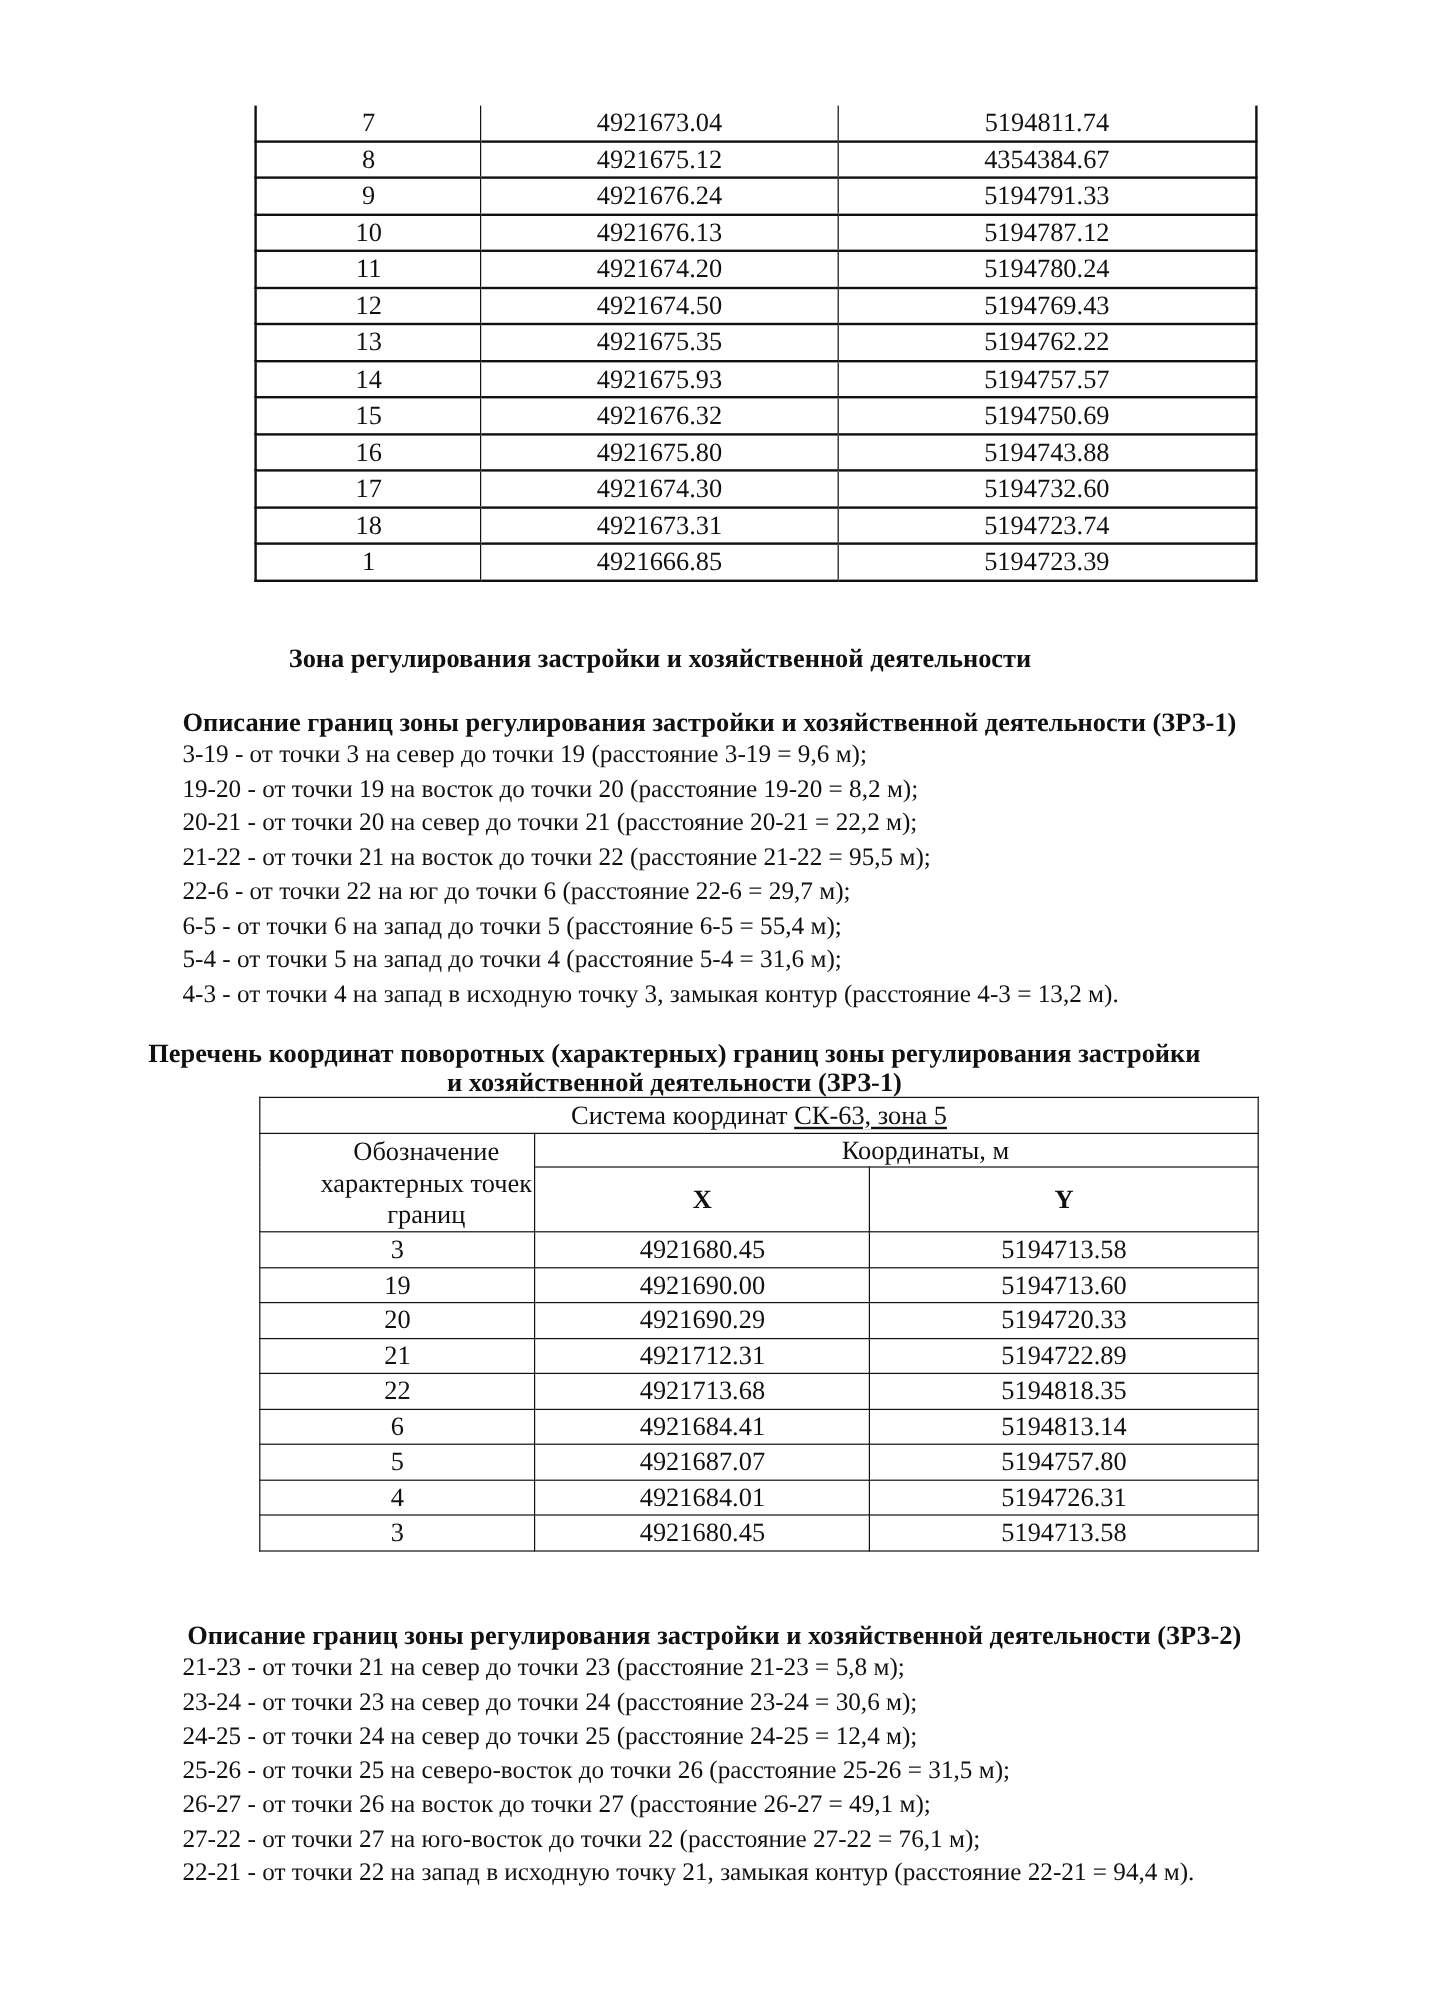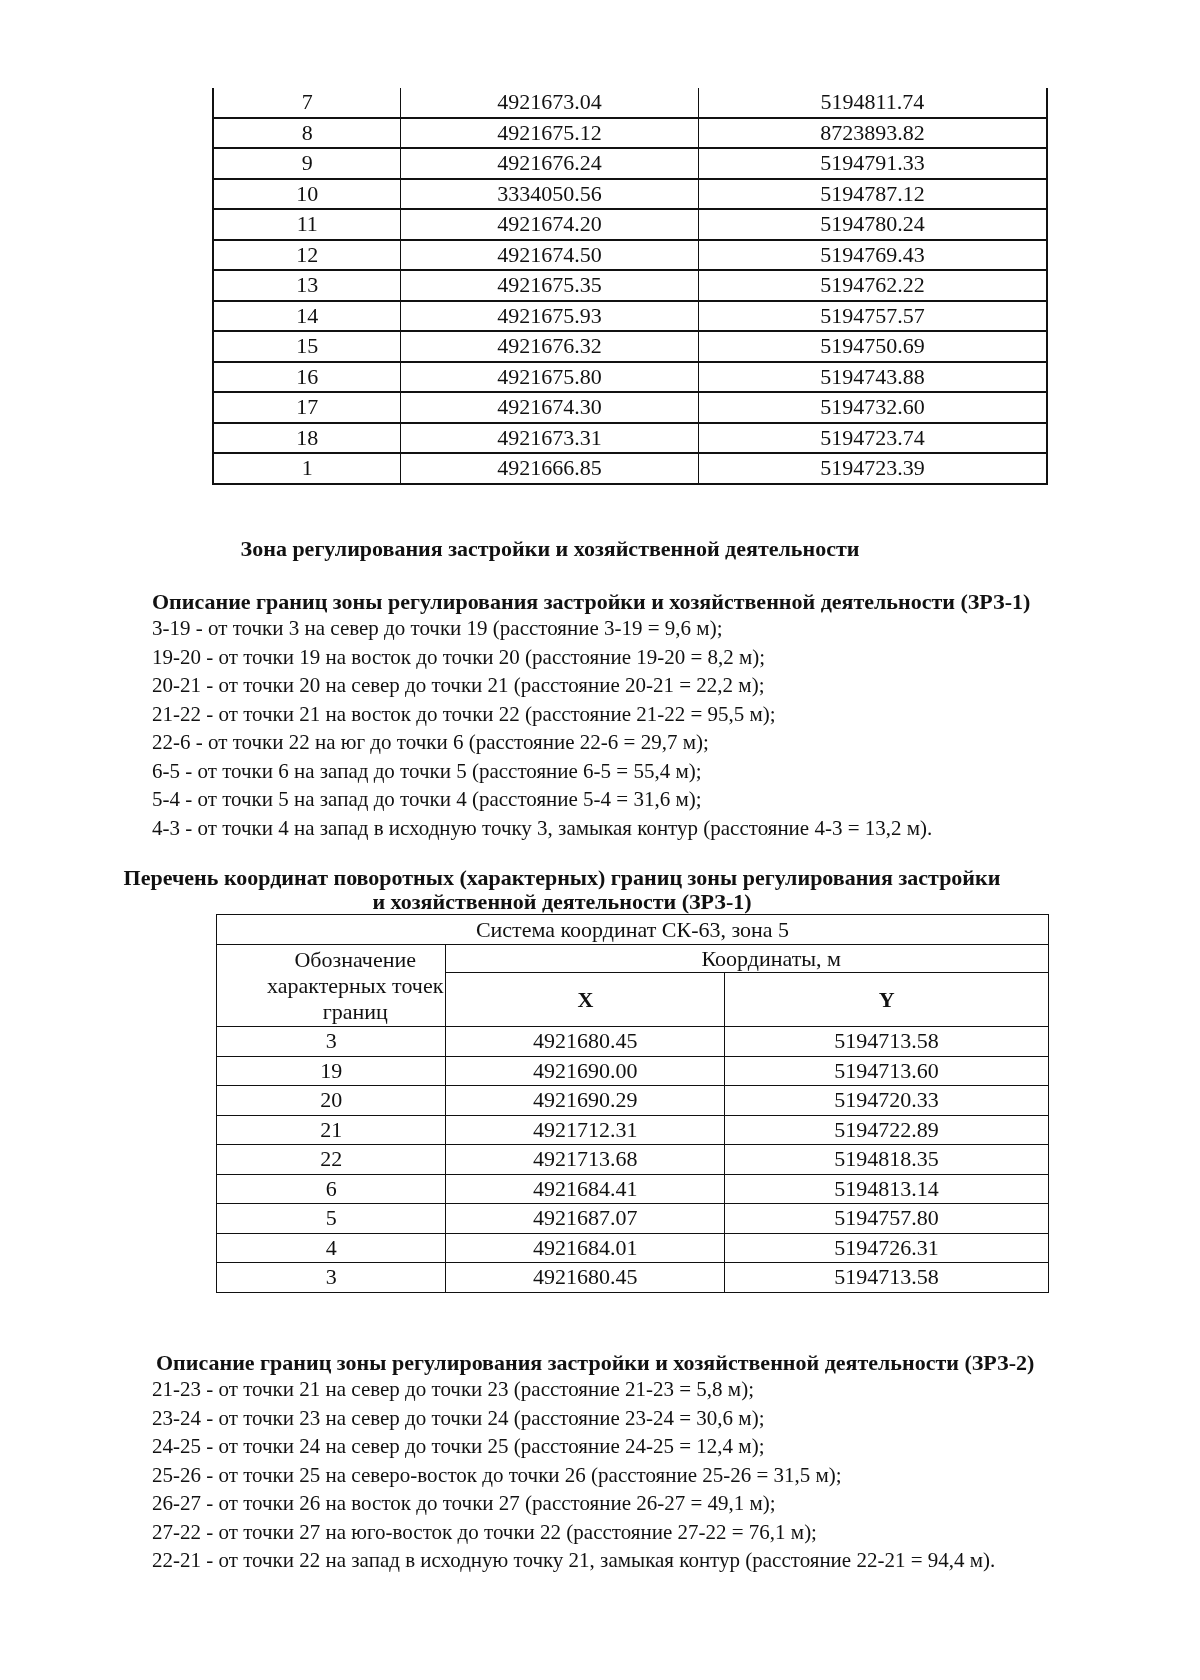--- a/index.html
+++ b/index.html
@@ -34,21 +34,21 @@
 
     
     #table-zrz1 { left: 216px; top: 914px; width: 833px; }
     #table-zrz1 td.c1 { width: 187px; }
     #table-zrz1 td.c2 { width: 297px; }
     #table-zrz1 td.c3 { width: 347px; }
     #table-zrz1 .sys-row td { height: 29px; }
     #table-zrz1 .hdr-row td { height: 27px; padding-left: 48px; }
     #table-zrz1 .hdr-label { line-height: 26px; height: 82px; vertical-align: middle; }
     #table-zrz1 .axis { font-weight: bold; font-size: 22px; height: 53px; }
-    #table-zrz1 .underline { }
+    #table-zrz1 .underline { text-decoration: underline; }
 
     .heading {
       position: absolute; font-weight: bold; font-size: 22px; line-height: 1;
       white-space: nowrap;
     }
     .center-heading { left: 0; width: 1100px; text-align: center; }
     .para {
       position: absolute; left: 152px; font-size: 21px; line-height: 28.5px;
       white-space: nowrap;
     }
@@ -63,30 +63,30 @@
   <table class="coords" id="table-top">
     <tbody id="tbody-top">
         <tr>
           <td class="c1">7</td>
           <td class="c2">4921673.04</td>
           <td class="c3">5194811.74</td>
         </tr>
         <tr>
           <td class="c1">8</td>
           <td class="c2">4921675.12</td>
-          <td class="c3">8723893.82</td>
+          <td class="c3">4354384.67</td>
         </tr>
         <tr>
           <td class="c1">9</td>
           <td class="c2">4921676.24</td>
           <td class="c3">5194791.33</td>
         </tr>
         <tr>
           <td class="c1">10</td>
-          <td class="c2">3334050.56</td>
+          <td class="c2">4921676.13</td>
           <td class="c3">5194787.12</td>
         </tr>
         <tr>
           <td class="c1">11</td>
           <td class="c2">4921674.20</td>
           <td class="c3">5194780.24</td>
         </tr>
         <tr>
           <td class="c1">12</td>
           <td class="c2">4921674.50</td>

